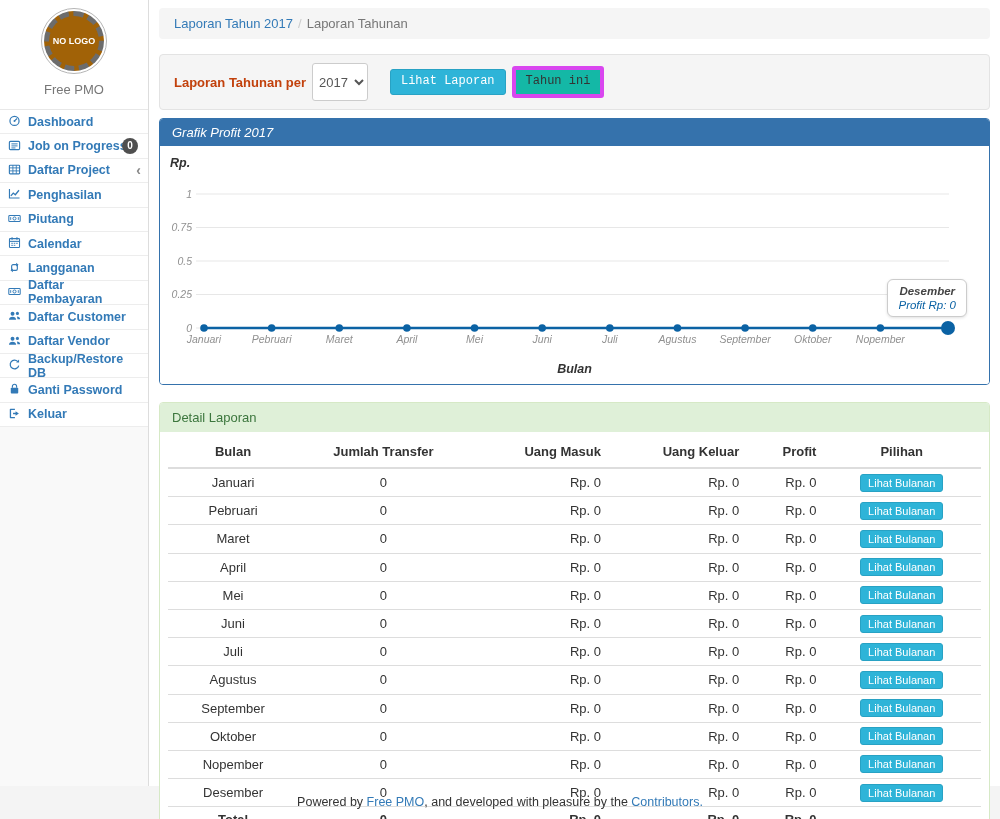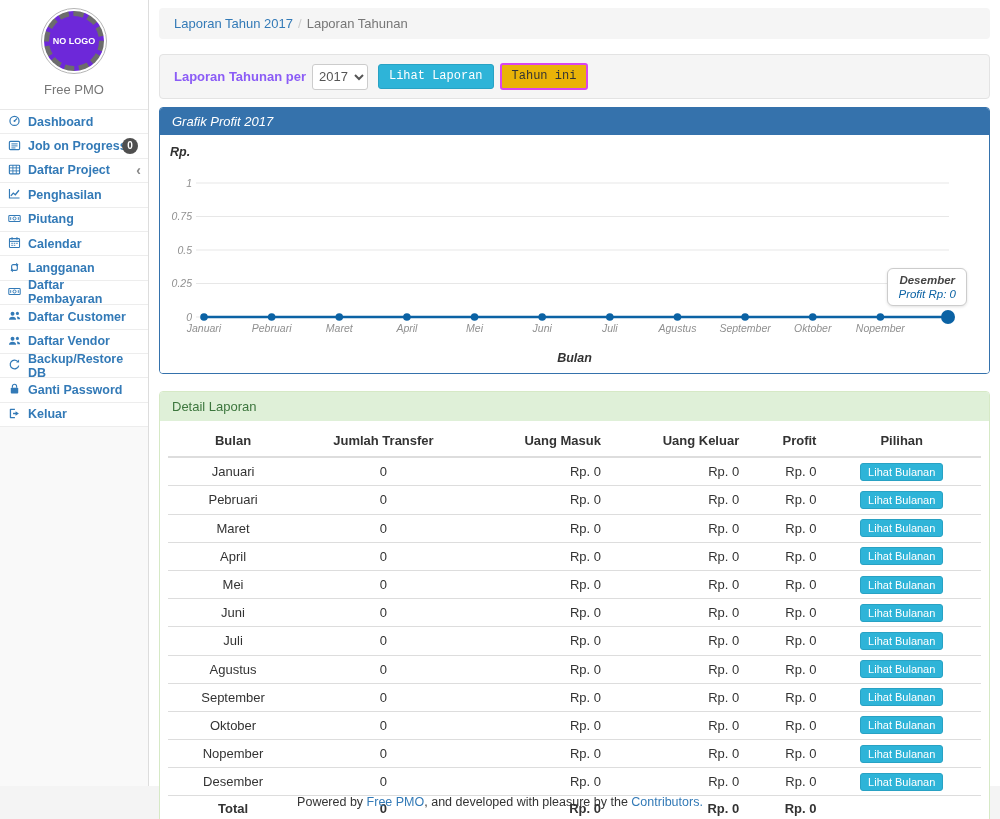--- a/index.html
+++ b/index.html
@@ -5,42 +5,42 @@
   * { margin:0; padding:0; box-sizing:border-box; }
   html,body { background:#fff; }
   body { font-family:"Liberation Sans", sans-serif; color:#333; }
   .screen { width:1000px; height:819px; position:relative; background:#fff; overflow:hidden; }
   .page { display:flex; height:786px; }
 
   
   .sidebar { width:149px; background:#f9f9f9; border-right:1px solid #ddd; flex:none; }
   .logo-area { background:#fff; text-align:center; padding:8px 0 12px; }
   .logo-ring { width:66px; height:66px; margin:0 auto; border:1px solid #b5b5b5; border-radius:50%; padding:2px; background:#fff; }
-  .logo-circle { width:60px; height:60px; border-radius:50%; background:#6d28d9; border:5px dashed #6c6c6c; display:flex; align-items:center; justify-content:center; text-align:center; color:#fff; font-size:9px; font-weight:bold; line-height:1.15; }
+  .logo-circle { width:60px; height:60px; border-radius:50%; background:#a16207; border:5px dashed #6c6c6c; display:flex; align-items:center; justify-content:center; text-align:center; color:#fff; font-size:9px; font-weight:bold; line-height:1.15; }
   .brand { margin-top:8px; color:#777; font-size:13px; }
   .menu { border-top:1px solid #e8e8e8; background:#fff; }
   .menu-item { display:flex; align-items:center; height:24.4px; padding:0 8px; border-bottom:1px solid #ededed; color:#337ab7; font-size:12.5px; cursor:pointer; position:relative;font-weight:bold; }
   .menu-item .icon { width:15px; height:15px; margin-right:5px; flex:none; display:inline-flex; }
   .menu-item .icon svg { width:13px; height:13px; }
   .menu-badge { position:absolute; right:10px; top:4px; background:#4f4f4f; color:#fff; width:16px; height:16px; border-radius:50%; font-size:10px; line-height:16px; text-align:center; }
   .menu-chevron { position:absolute; right:7px; color:#888; font-size:14px; line-height:1; }
 
   
   .content { flex:1; padding:8px 10px 0; background:#fff; }
   .breadcrumb { background:#f5f5f5; border-radius:4px; padding:8px 15px; font-size:13px; margin-bottom:15px; }
   .breadcrumb a { color:#337ab7; text-decoration:none; cursor:pointer; }
   .breadcrumb .sep { color:#ccc; padding:0 5px; }
   .breadcrumb .current { color:#777; }
 
   .filter-bar { background:#f5f5f5; border:1px solid #e3e3e3; border-radius:4px; padding:8px 14px; margin-bottom:8px; display:flex; align-items:center; }
-  .filter-label { color:#8b5cf6; font-weight:bold; font-size:13px; margin-right:6px; }
-  .year-select { height:26px; border:1px solid #ccc; border-radius:3px; background:#fff; color:#555; font-size:13px; font-family:"Liberation Sans",sans-serif; padding:0 2px; margin-right:10px; width:56px; }
+  .filter-label { color:#c2410c; font-weight:bold; font-size:13px; margin-right:6px; }
+  .year-select { height:38px; border:1px solid #ccc; border-radius:3px; background:#fff; color:#555; font-size:13px; font-family:"Liberation Sans",sans-serif; padding:0 2px; margin-right:22px; width:56px; }
   .btn { display:inline-block; border-radius:3px; font-size:12px; font-family:Liberation Mono, monospace; padding:5px 10px; cursor:pointer; line-height:1.1; }
   .btn-info { background:#2eb4d8; border:1px solid #28a2c4; color:#fff; margin-right:6px; }
-  .btn-default { background:#eab308; border:2px solid #d946ef; color:#333; }
+  .btn-default { background:#14b8a6; border:4px solid #d946ef; color:#333; }
 
   .panel { border-radius:4px; margin-bottom:17px; }
   .panel-primary { border:1px solid #3572ac;font-style:italic; }
   .panel-primary > .panel-heading { background:#3572ac; color:#fff; font-size:13px; padding:6px 12px; border-radius:3px 3px 0 0; }
   .panel-success { border:1px solid #d6e9c6; }
   .panel-success > .panel-heading { background:#dff0d8; color:#3c763d; font-size:13px; padding:7px 12px; border-radius:3px 3px 0 0; }
   .panel-body { background:#fff; border-radius:0 0 3px 3px; }
 
   
   .chart-body { padding:10px 10px 4px; position:relative; }

